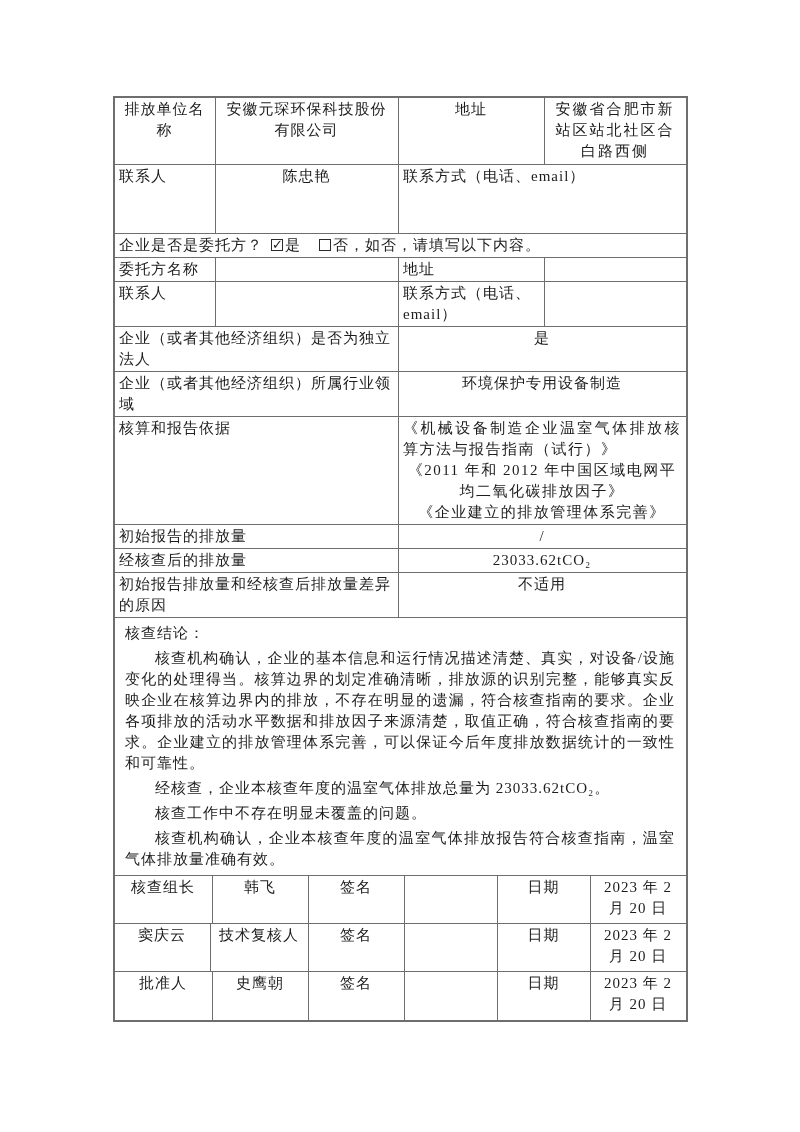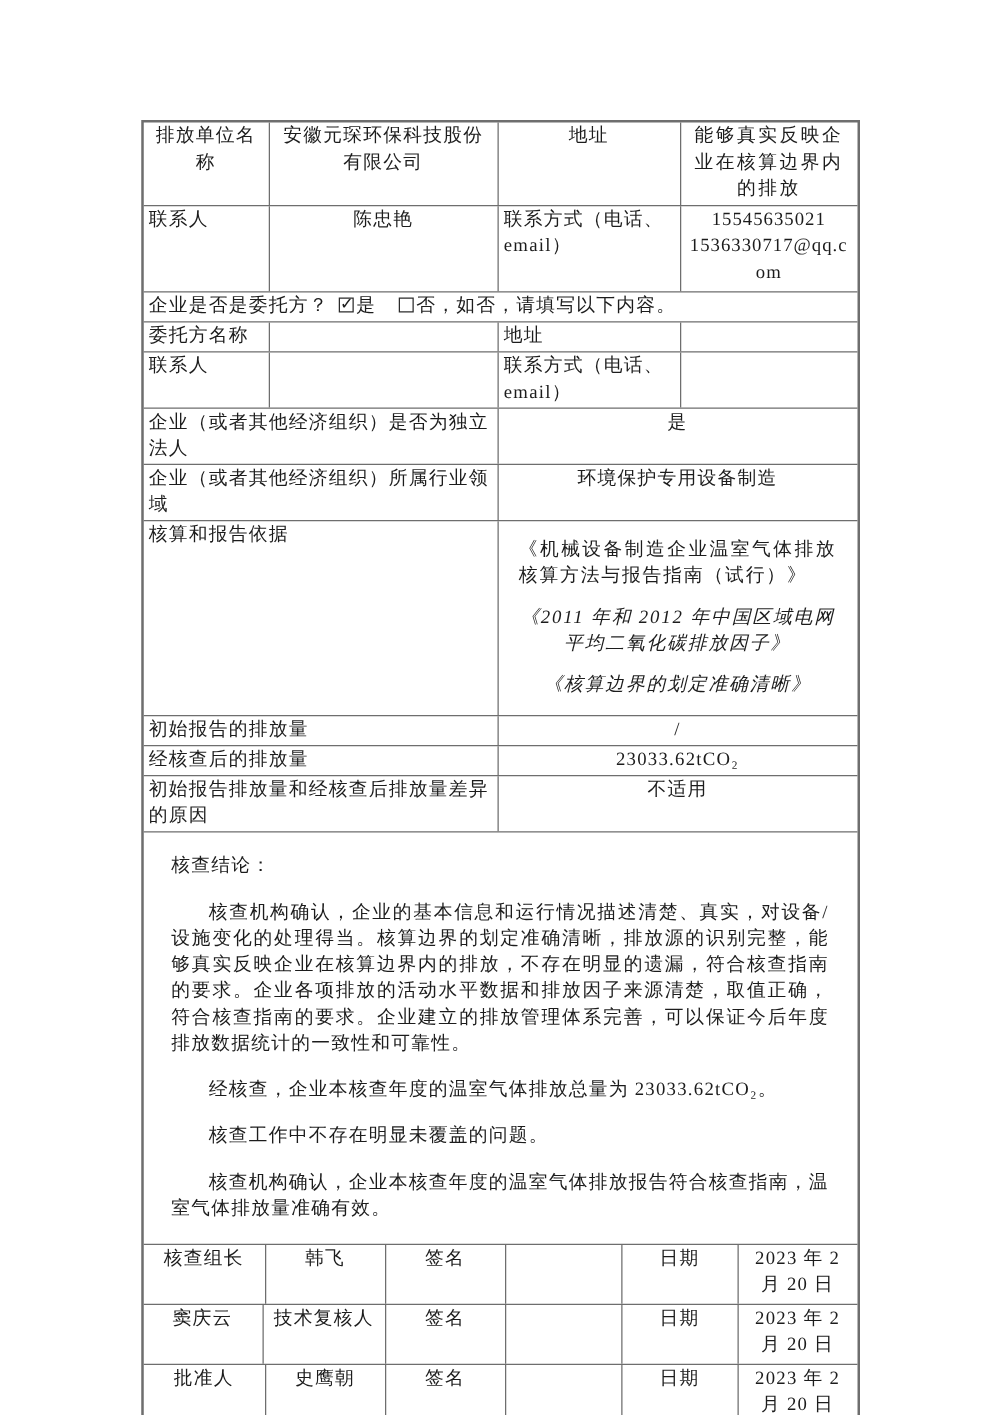--- a/index.html
+++ b/index.html
@@ -36,48 +36,44 @@
     position:relative;top:1px;margin-right:2px;box-sizing:border-box;background:#fff;
   }
   .cb.checked::after{
     content:"\2713";font-family:"DejaVu Sans",sans-serif;
     position:absolute;left:0px;top:-6px;font-size:13px;letter-spacing:0;color:#1c1c1c;
   }
   .gap18{display:inline-block;width:18px}
   .gap8{display:inline-block;width:8px}
   
   .concl{padding:1px 7px 1px 6px;}
-  .concl p{margin:16px;text-align:justify;text-indent:2em;}
+  .concl p{margin:4px;text-align:justify;text-indent:2em;}
   .concl .concl-title{text-indent:0;text-align:left;}
   
-  .basis p{margin:12px;}
+  .basis p{margin:0;}
   .basis .b-just{text-align:justify;}
-  .basis .b-center{text-align:center;font-style:italic;}
+  .basis .b-center{text-align:center;}
 </style>
 </head>
 <body>
 
 <div class="page">
   <div class="doc-table">
 
     <div class="row" style="min-height:66px">
       <div class="c wA1 tc">排放单位名称</div>
       <div class="c wA2 tc">安徽元琛环保科技股份有限公司</div>
       <div class="c wA3 tc">地址</div>
-      <div class="c tc ls2">能够真实反映企业在核算边界内的排放</div>
+      <div class="c tc ls2">安徽省合肥市新站区站北社区合白路西侧</div>
     </div>
 
     <div class="row" style="min-height:68px">
       <div class="c wA1 tl">联系人</div>
       <div class="c wA2 tc">陈忠艳</div>
       <div class="c wA3 tl">联系方式（电话、email）</div>
-      <div class="c tc">
-        <div class="latin">15545635021</div>
-        <div class="latin">1536330717@qq.com</div>
-      </div>
     </div>
 
     <div class="row" style="min-height:21px">
       <div class="c full tl">
         <span>企业是否是委托方？</span><span class="gap8"></span><span class="cb checked"></span><span>是</span><span class="gap18"></span><span class="cb"></span><span>否，如否，请填写以下内容。</span>
       </div>
     </div>
 
     <div class="row" style="min-height:21px">
       <div class="c wA1 tl">委托方名称</div>
@@ -101,21 +97,21 @@
     <div class="row" style="min-height:42px">
       <div class="c wB1 tl">企业（或者其他经济组织）所属行业领域</div>
       <div class="c tc">环境保护专用设备制造</div>
     </div>
 
     <div class="row" style="min-height:105px">
       <div class="c wB1 tl">核算和报告依据</div>
       <div class="c basis" style="letter-spacing:1.5px">
         <p class="b-just">《机械设备制造企业温室气体排放核算方法与报告指南（试行）》</p>
         <p class="b-center">《2011 年和 2012 年中国区域电网平均二氧化碳排放因子》</p>
-        <p class="b-center">《核算边界的划定准确清晰》</p>
+        <p class="b-center">《企业建立的排放管理体系完善》</p>
       </div>
     </div>
 
     <div class="row" style="min-height:21px">
       <div class="c wB1 tl">初始报告的排放量</div>
       <div class="c tc">/</div>
     </div>
 
     <div class="row" style="min-height:21px">
       <div class="c wB1 tl">经核查后的排放量</div>

